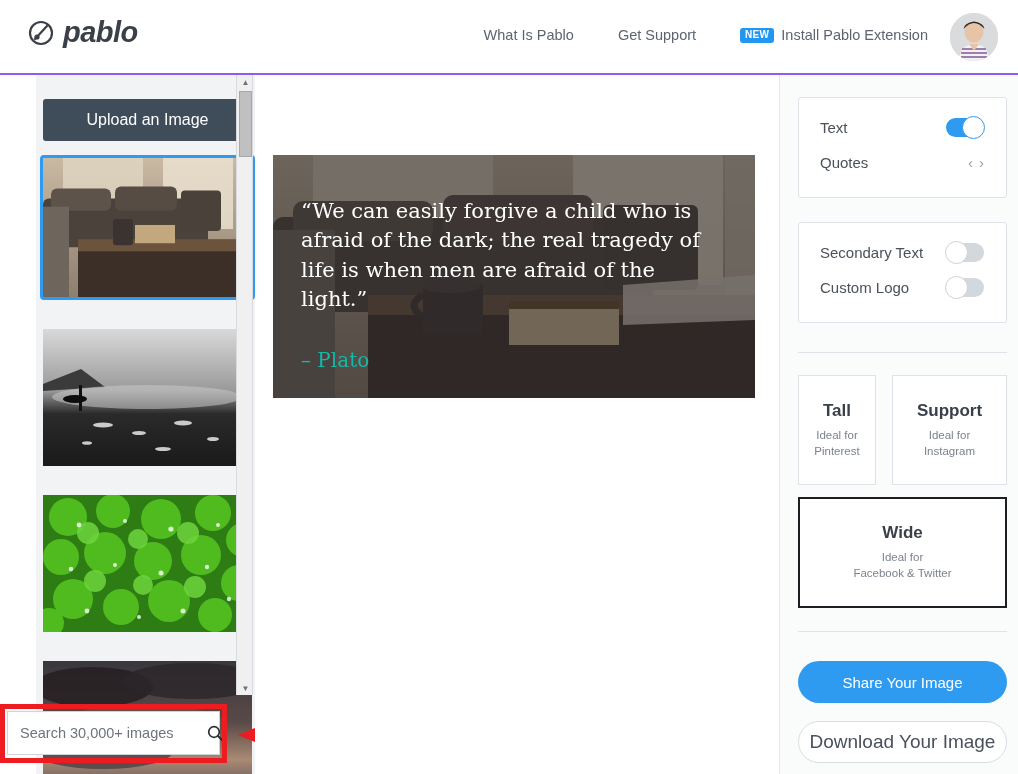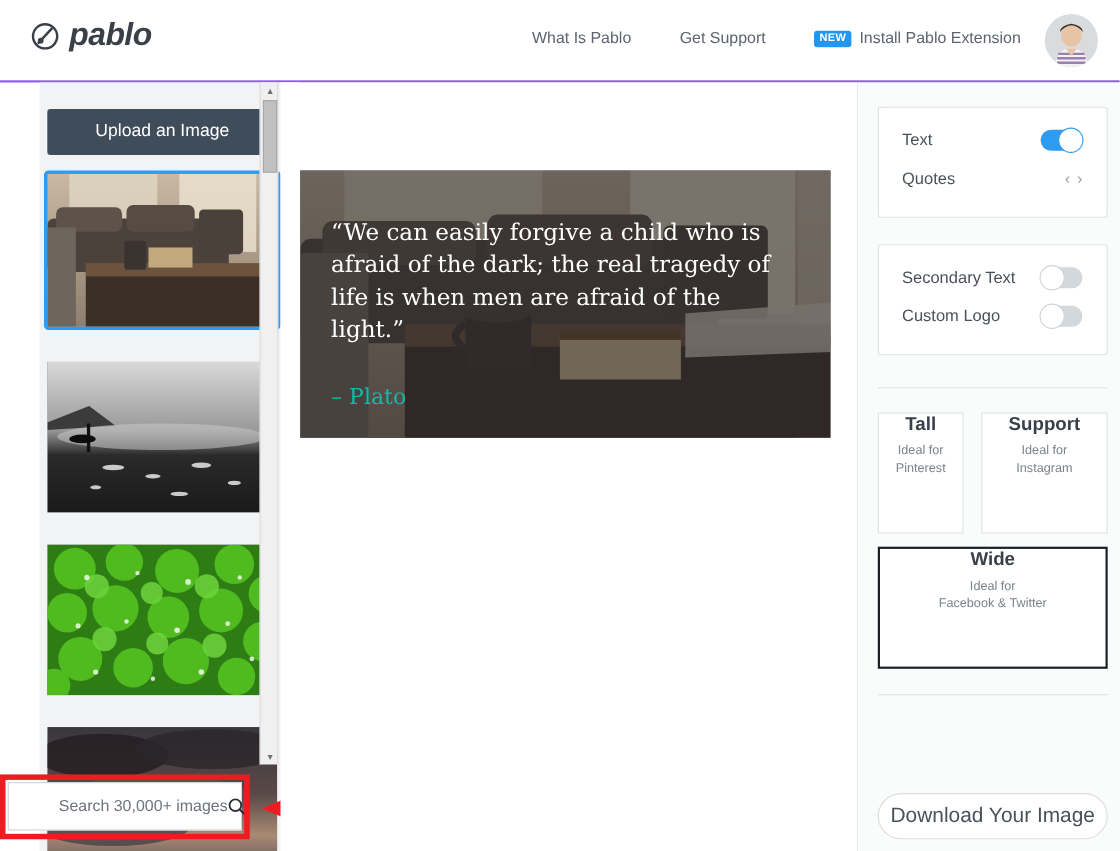--- a/index.html
+++ b/index.html
@@ -114,21 +114,20 @@
     width: 213px; height: 44px;
     background: #fff;
     border: 1px solid #cfd3d8;
     display: flex; align-items: center;
     padding: 0 10px 0 12px;
   }
   .search-input {
     flex: 1; border: none; outline: none;
     font-size: 14.5px; font-family: inherit; color: #c2410c;
     background: transparent;
-    text-align: right;
   }
   .search-input::placeholder { color: #6d747d; }
   .search-icon { color: #2b2f35; display: flex; }
   .redbox {
     position: absolute; left: 0px; top: 704px;
     width: 227px; height: 59px;
     border: 5px solid #ee1c20;
     pointer-events: none;
   }
   .arrow-anno {
@@ -215,21 +214,21 @@
   .chev { color: #9aa1ab; font-size: 15px; line-height: 1; }
 
   .divider {
     position: absolute; left: 18px; width: 209px; height: 1px;
     background: #dfe4e9;
   }
   .size-card {
     position: absolute;
     background: #fff; border: 1px solid #dde3e8;
     display: flex; flex-direction: column; align-items: center;
-    cursor: pointer;
+    justify-content: center; cursor: pointer;
   }
   .size-card.active { border: 2px solid #1b1f24; }
   .size-title { font-size: 17px; font-weight: bold; color: #39404a; }
   .size-sub {
     font-size: 11.5px; color: #7b838e; text-align: center;
     line-height: 1.35; margin-top: 7px;
   }
   .btn-primary {
     position: absolute; left: 18px; top: 586px;
     width: 209px; height: 42px;
@@ -507,16 +506,17 @@
 Instagram</span>
     </div>
     <div class="size-card active" style="left:18px; top:422px; width:209px; height:111px;">
       <span class="size-title">Wide</span>
       <span class="size-sub" style="white-space:pre-line;">Ideal for
 Facebook &amp; Twitter</span>
     </div>
 
     <div class="divider" style="top:556px;"></div>
 
+    <button class="btn-primary">Share Your Image</button>
     <button class="btn-secondary">Download Your Image</button>
   </div>
 
 </div>
 
 </body></html>

